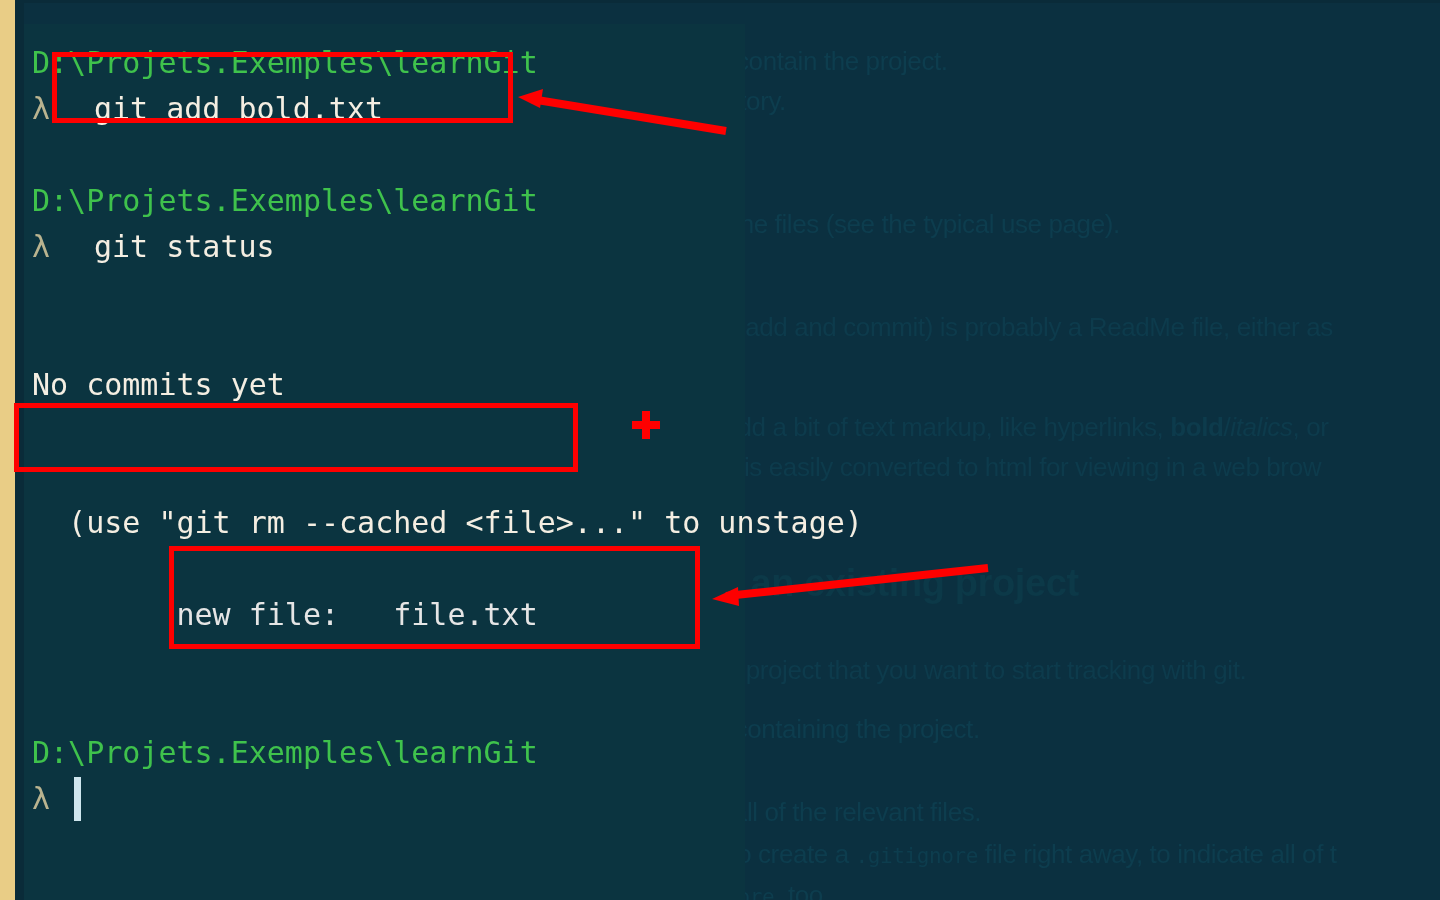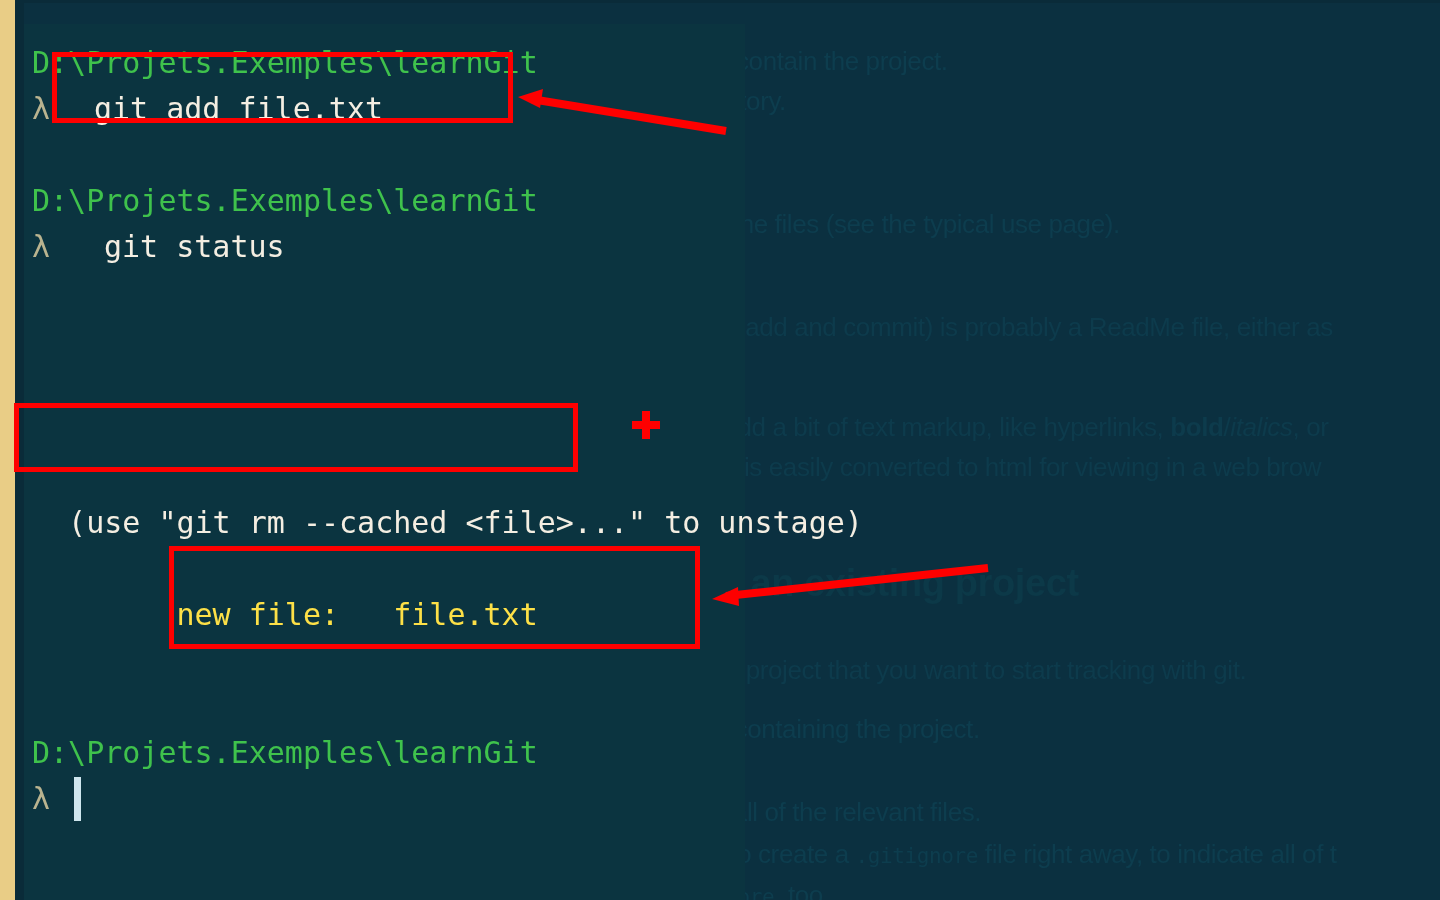--- a/index.html
+++ b/index.html
@@ -75,21 +75,21 @@
     line-height:46px;
     color:#f2ece0;
     margin-top:24px;
   }
   .tline{
     position:absolute; left:8px; white-space:pre;
   }
   .c-green{ color:#3fc24c; }
   .c-lambda{ color:#b9b38f; }
   .c-white{ color:#f4eee2; }
-  .c-teal{ color:#fde047; }
+  .c-teal{ color:#e5e5e5; }
   .cursor{
     position:absolute;
     width:7px; height:44px;
     background:#cfe6ee;
   }
 
   
   #annot{ position:absolute; inset:0; width:1440px; height:900px; pointer-events:none; }
   .rbox{
     position:absolute;
@@ -150,27 +150,28 @@
   </div>
 
   <div id="terminal">
     <div class="term-stripe"></div>
     <div class="term-gap"></div>
 
     <div class="term-body">
 
       <div class="tline c-green" style="top:16px;">D:\Projets.Exemples\learnGit</div>
       <div class="tline c-lambda" style="top:62px;">λ</div>
-      <div class="tline c-white" style="top:62px; left:70px;">git add file.txt</div>
+      <div class="tline c-white" style="top:62px; left:70px;">git add bold.txt</div>
 
       <div class="tline c-green" style="top:154px;">D:\Projets.Exemples\learnGit</div>
       <div class="tline c-lambda" style="top:200px;">λ</div>
-      <div class="tline c-white" style="top:200px; left:80px;">git status</div>
-
-
+      <div class="tline c-white" style="top:200px; left:70px;">git status</div>
+
+
+      <div class="tline c-white" style="top:338px;">No commits yet</div>
 
 
       <div class="tline c-white" style="top:476px;">  (use "git rm --cached &lt;file&gt;..." to unstage)</div>
 
       <div class="tline c-teal" style="top:568px;">        new file:   file.txt</div>
 
       <div class="tline c-green" style="top:706px;">D:\Projets.Exemples\learnGit</div>
       <div class="tline c-lambda" style="top:752px;">λ</div>
       <div class="cursor" style="left:50px; top:753px;"></div>
     </div>

